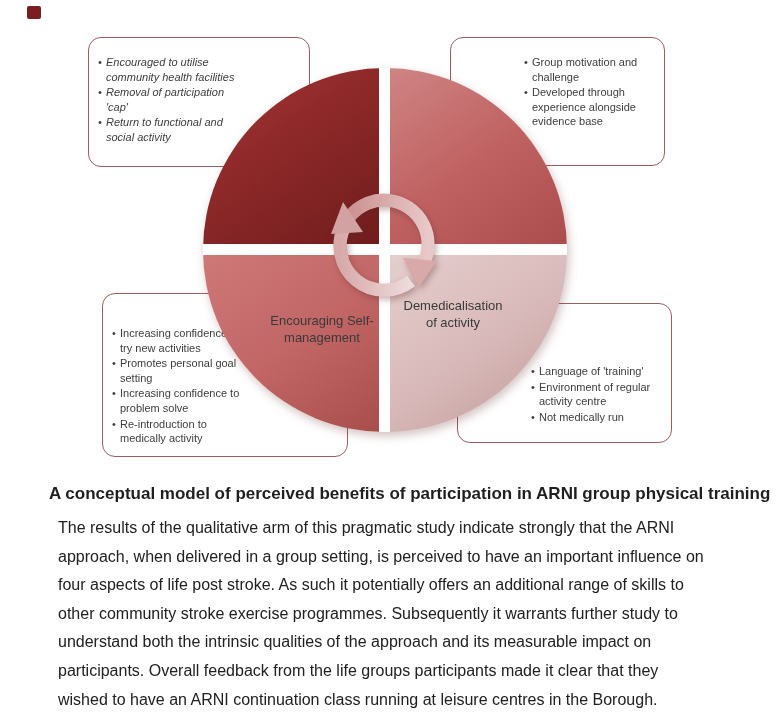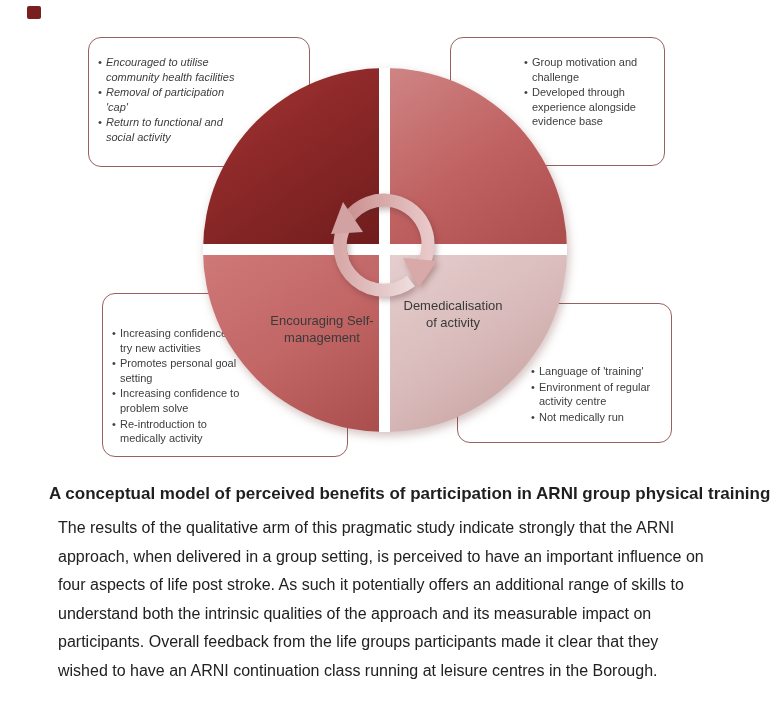--- a/index.html
+++ b/index.html
@@ -159,16 +159,17 @@
     <polygon points="26,52 58,50 38,20" fill="#d2a2a2"></polygon>
   </svg>
 </div>
 
 <div class="caption">A conceptual model of perceived benefits of participation in ARNI group physical training</div>
 
 <div class="body-text">
   <div class="para-line">The results of the qualitative arm of this pragmatic study indicate strongly that the ARNI</div>
   <div class="para-line">approach, when delivered in a group setting, is perceived to have an important influence on</div>
   <div class="para-line">four aspects of life post stroke. As such it potentially offers an additional range of skills to</div>
+  <div class="para-line">other community stroke exercise programmes. Subsequently it warrants further study to</div>
   <div class="para-line">understand both the intrinsic qualities of the approach and its measurable impact on</div>
   <div class="para-line">participants. Overall feedback from the life groups participants made it clear that they</div>
   <div class="para-line">wished to have an ARNI continuation class running at leisure centres in the Borough.</div>
 </div>
 
 </body></html>

